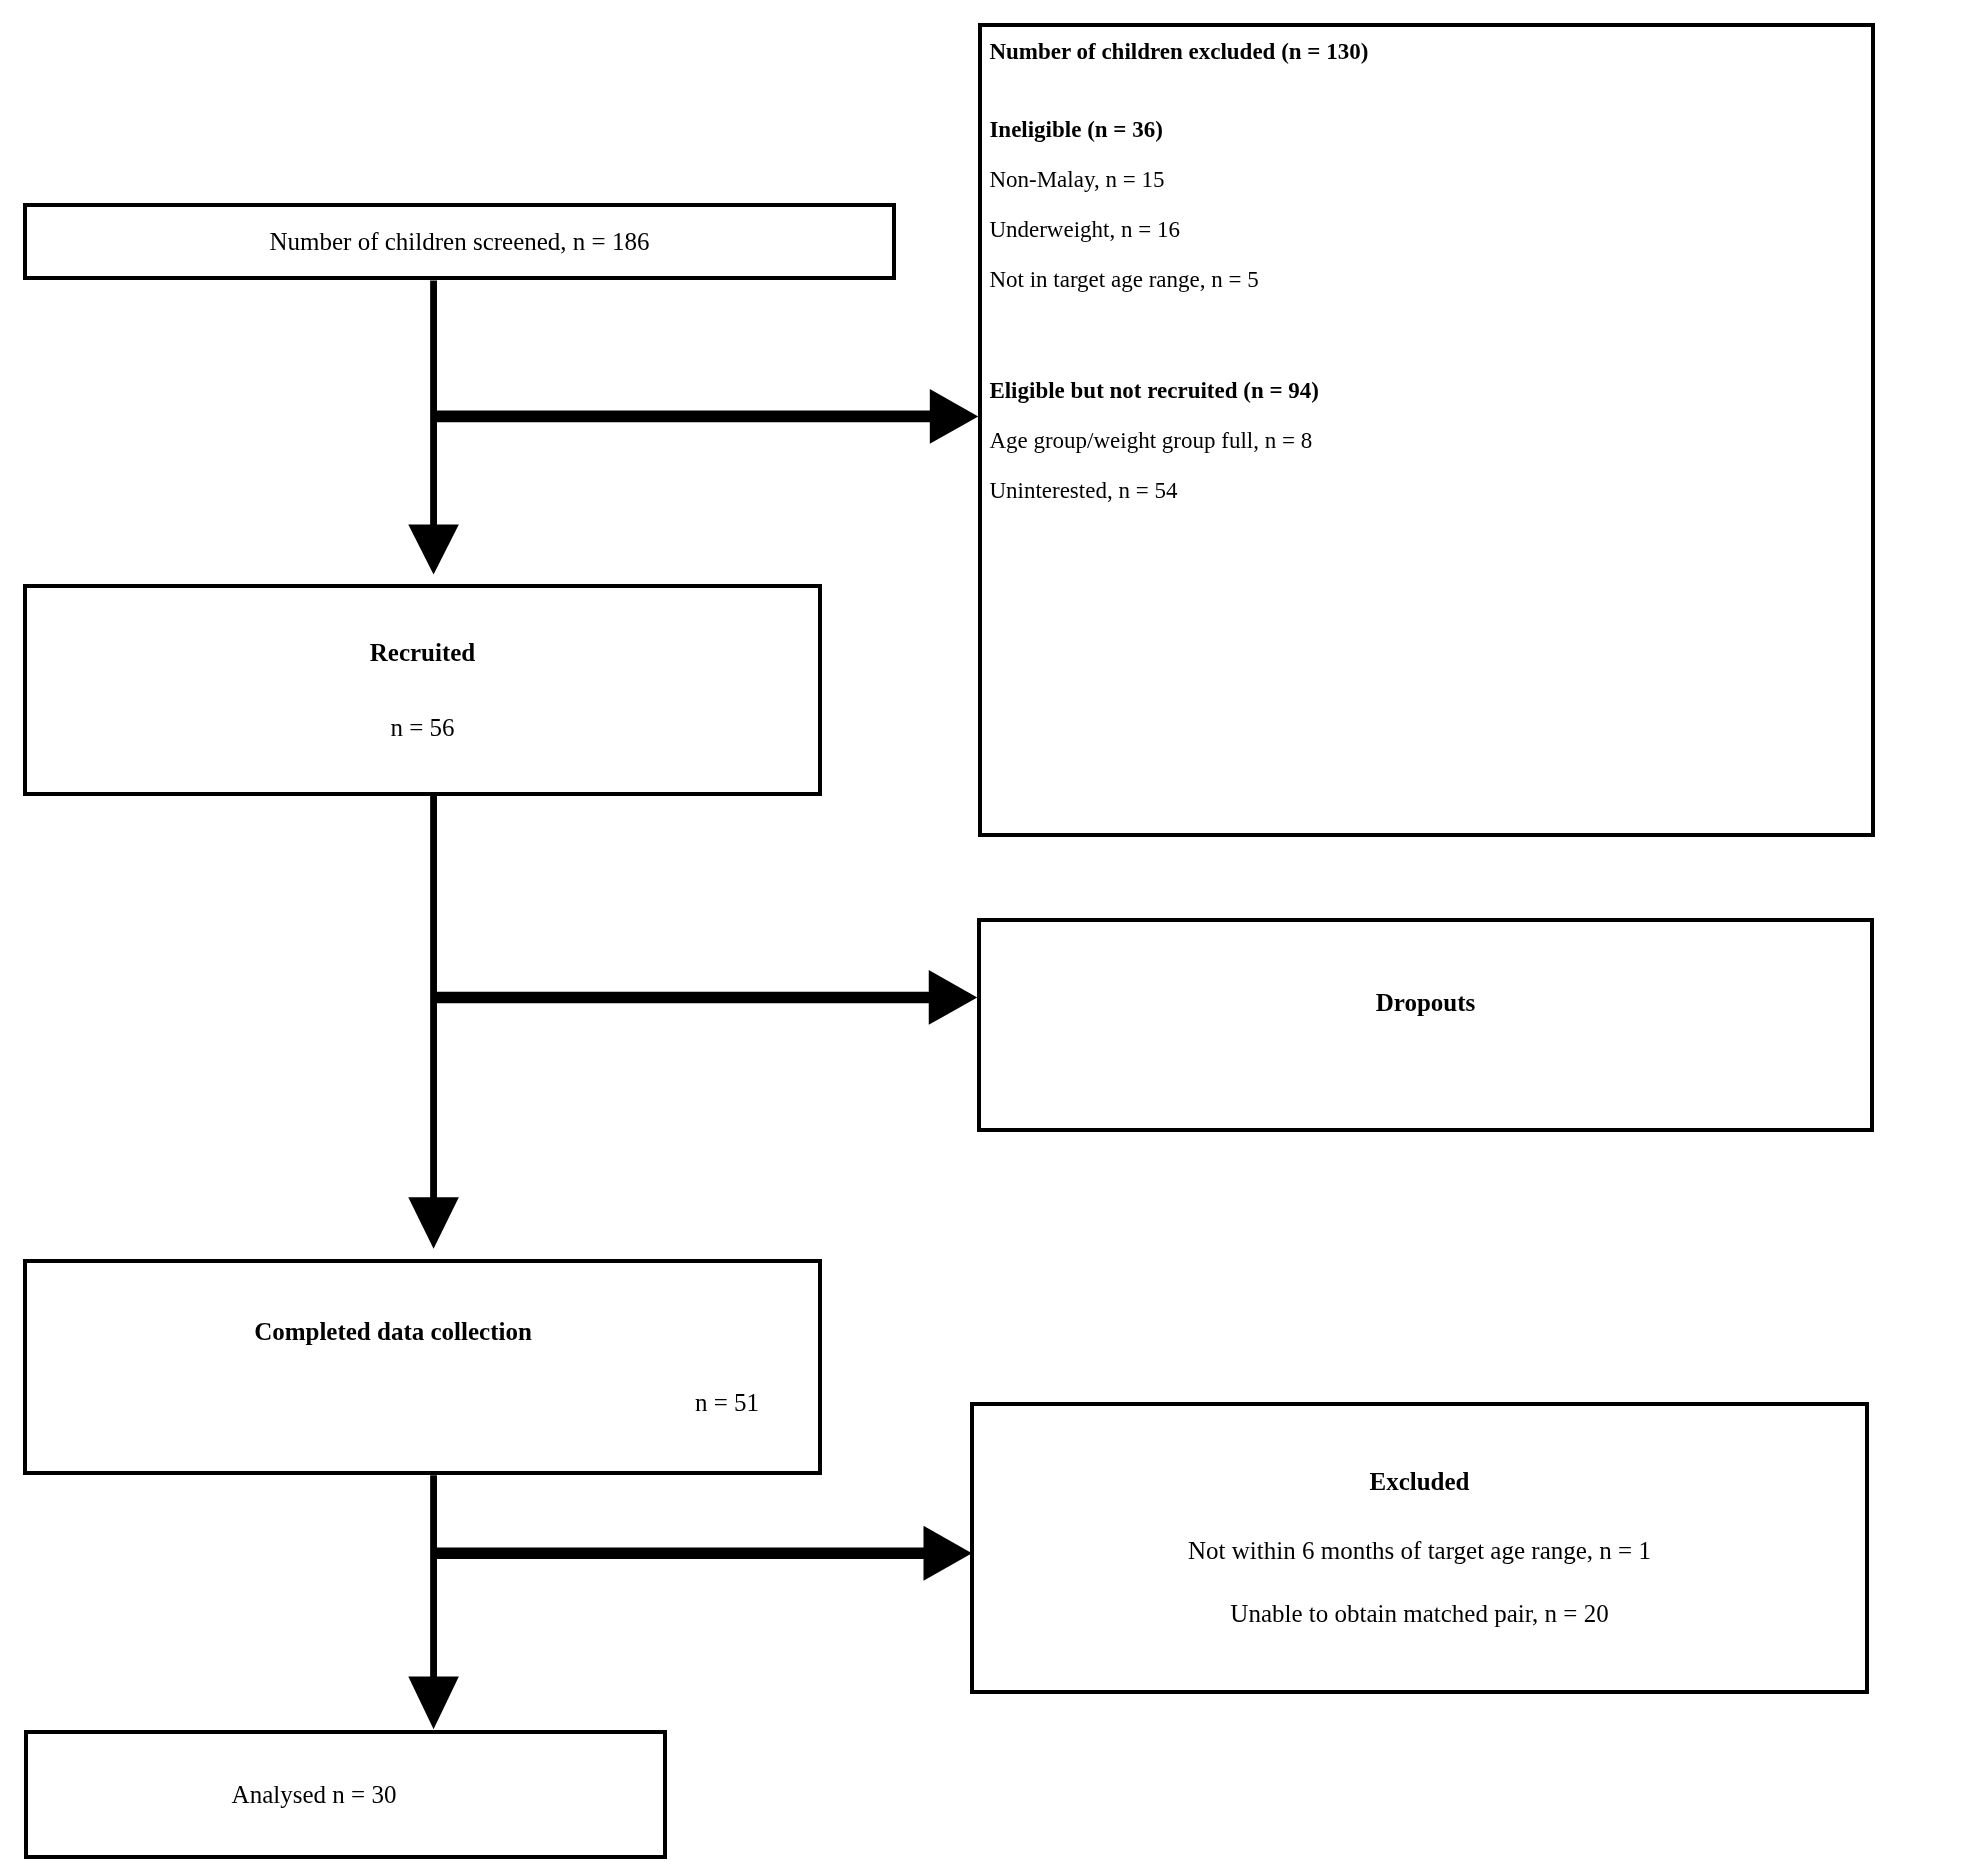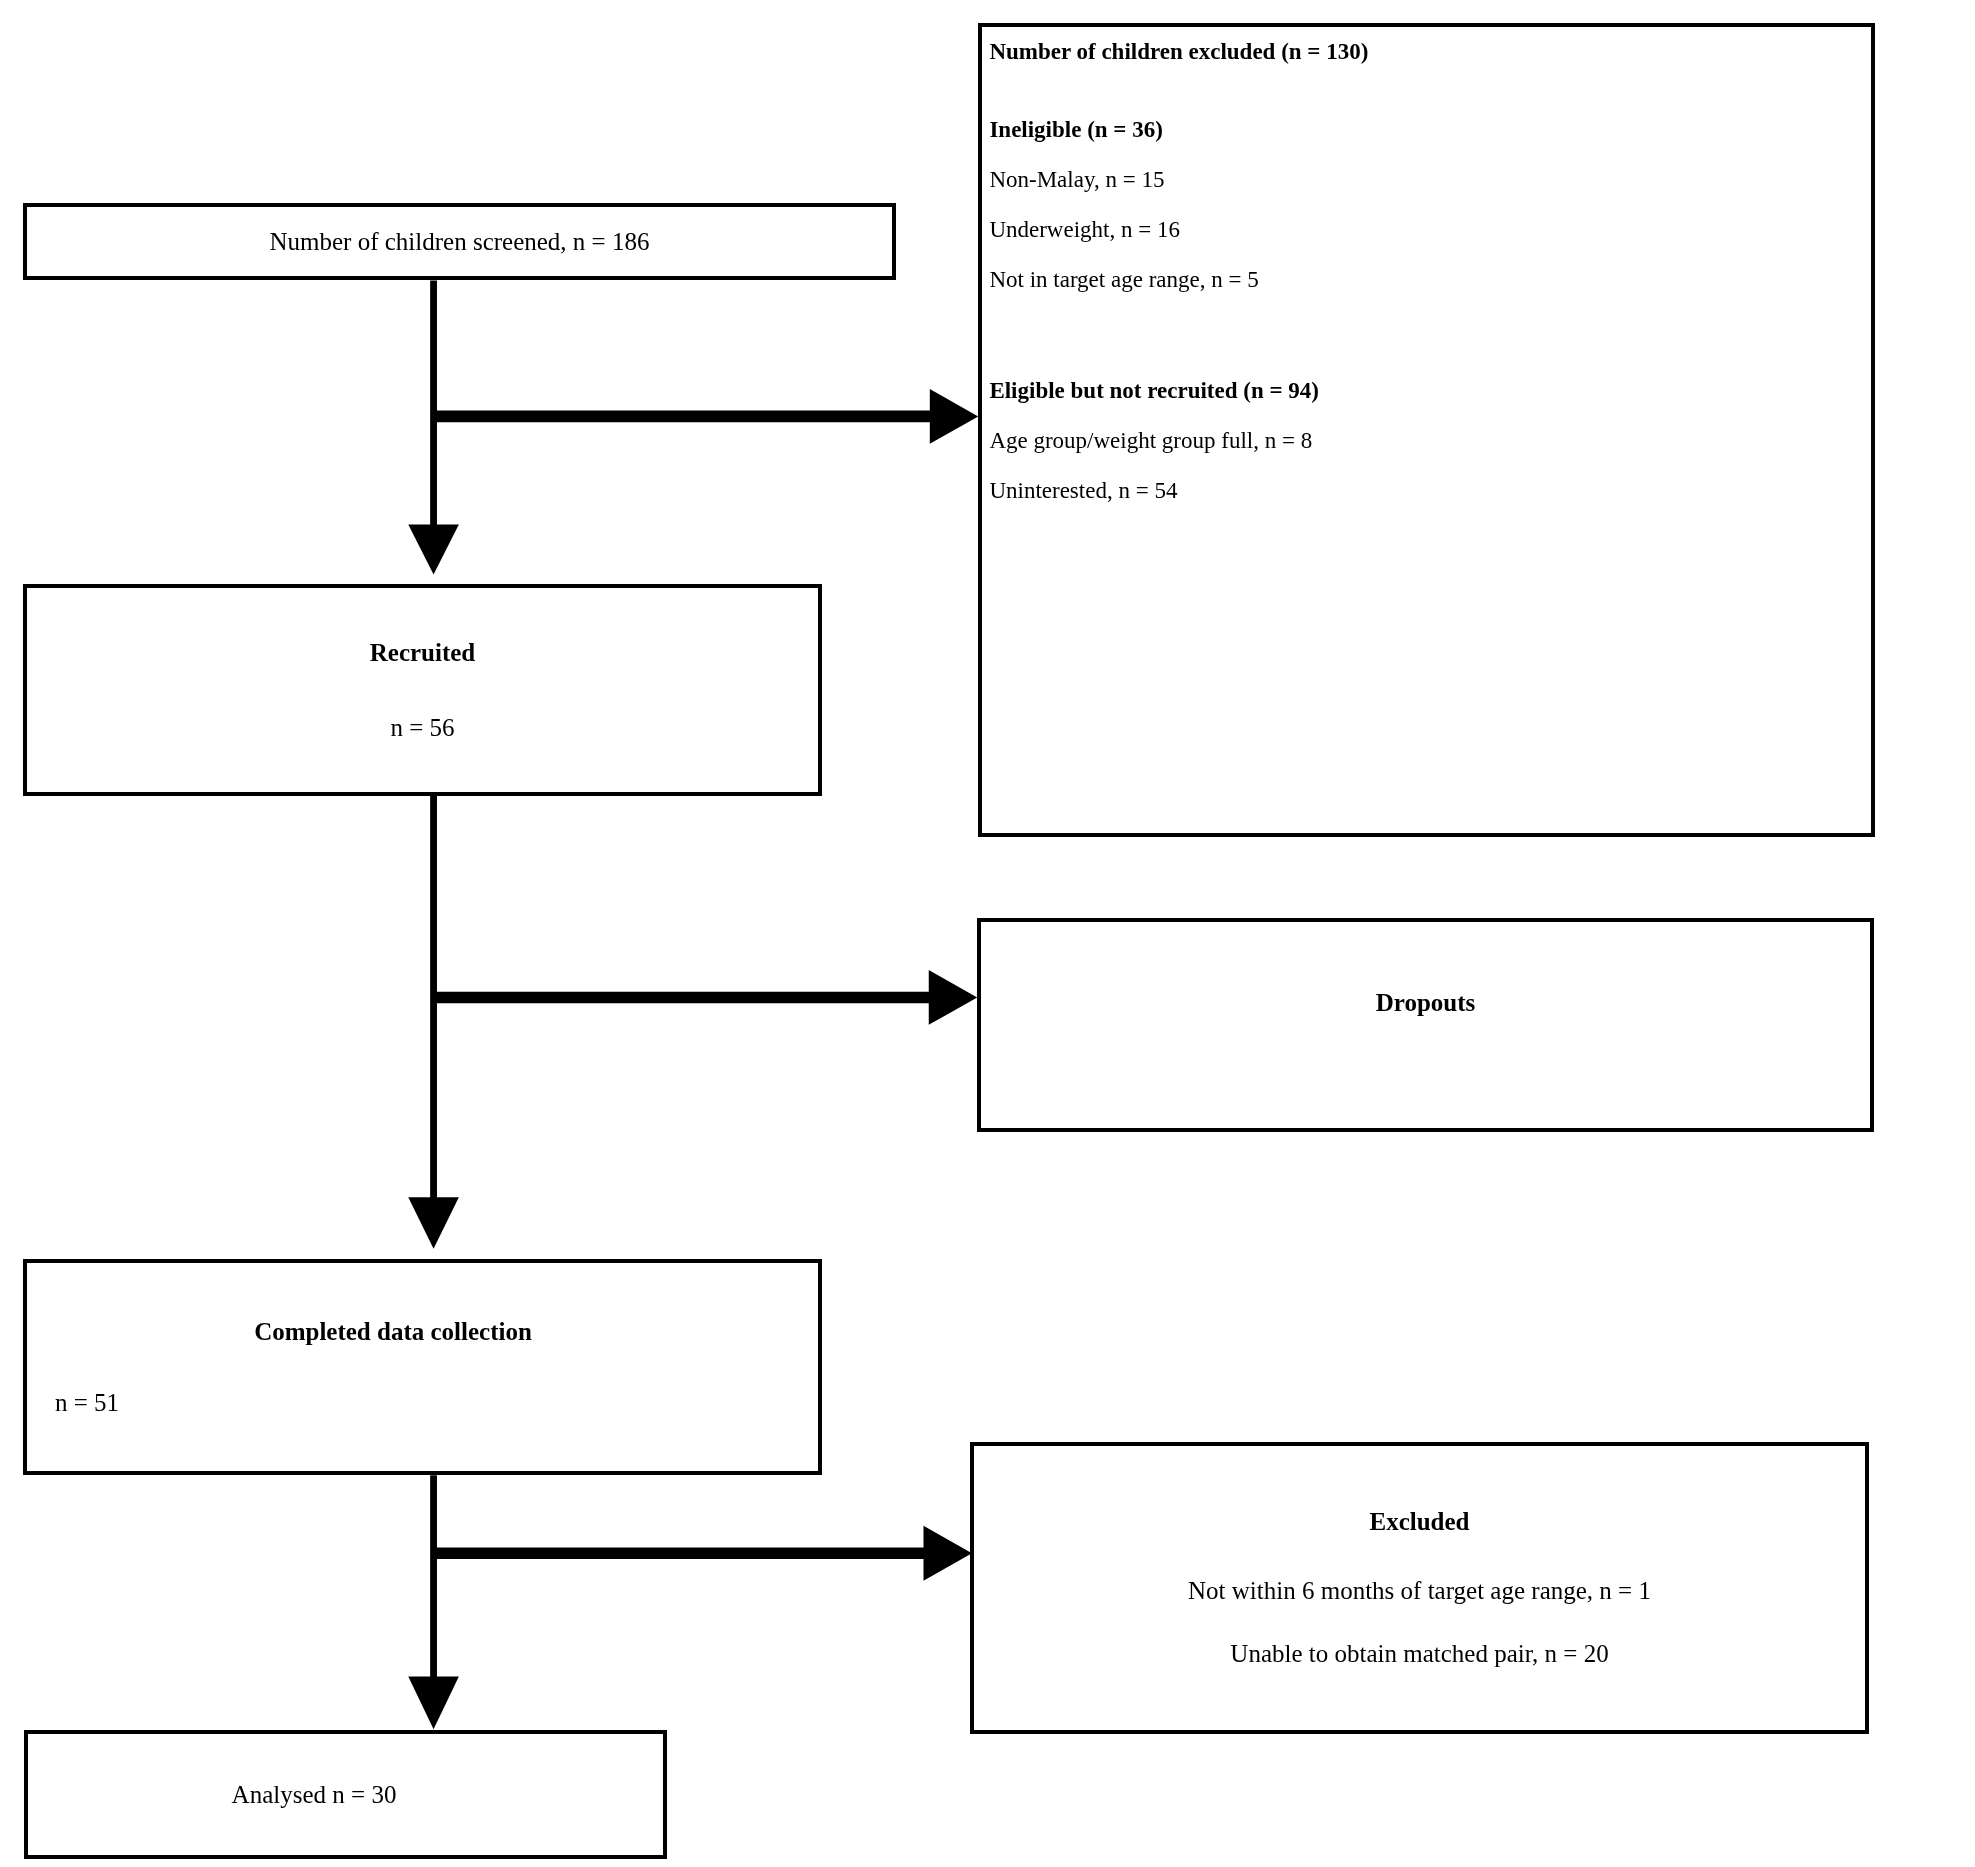--- a/index.html
+++ b/index.html
@@ -142,24 +142,24 @@
   </div>
 
   <div class="box" id="dropouts-box" style="left:977px; top:918px; width:897px; height:214px;">
     <div class="box-line bold">Dropouts</div>
     <div style="height:45px"></div>
   </div>
 
   <div class="box" id="completed-box" style="left:23px; top:1259px; width:799px; height:216px;">
     <div class="box-line bold" style="text-align:center; padding-right:59px;">Completed data collection</div>
     <div style="height:42px"></div>
-    <div class="box-line" style="text-align:left; padding-right:59px;padding-left:28px;">n = 51</div>
+    <div class="box-line" style="text-align:right; padding-right:59px;padding-left:28px;">n = 51</div>
   </div>
 
-  <div class="box" id="excluded-final-box" style="left:970px; top:1442px; width:899px; height:292px;">
+  <div class="box" id="excluded-final-box" style="left:970px; top:1402px; width:899px; height:292px;">
     <div class="box-line bold">Excluded</div>
     <div style="height:39px"></div>
     <div class="box-line">Not within 6 months of target age range, n = 1</div>
     <div style="height:34px"></div>
     <div class="box-line">Unable to obtain matched pair, n = 20</div>
   </div>
 
   <div class="box" id="analysed-box" style="left:24px; top:1730px; width:643px; height:129px;">
     <div class="box-line" style="text-align:center; padding-right:63px;">Analysed n = 30</div>
   </div>

